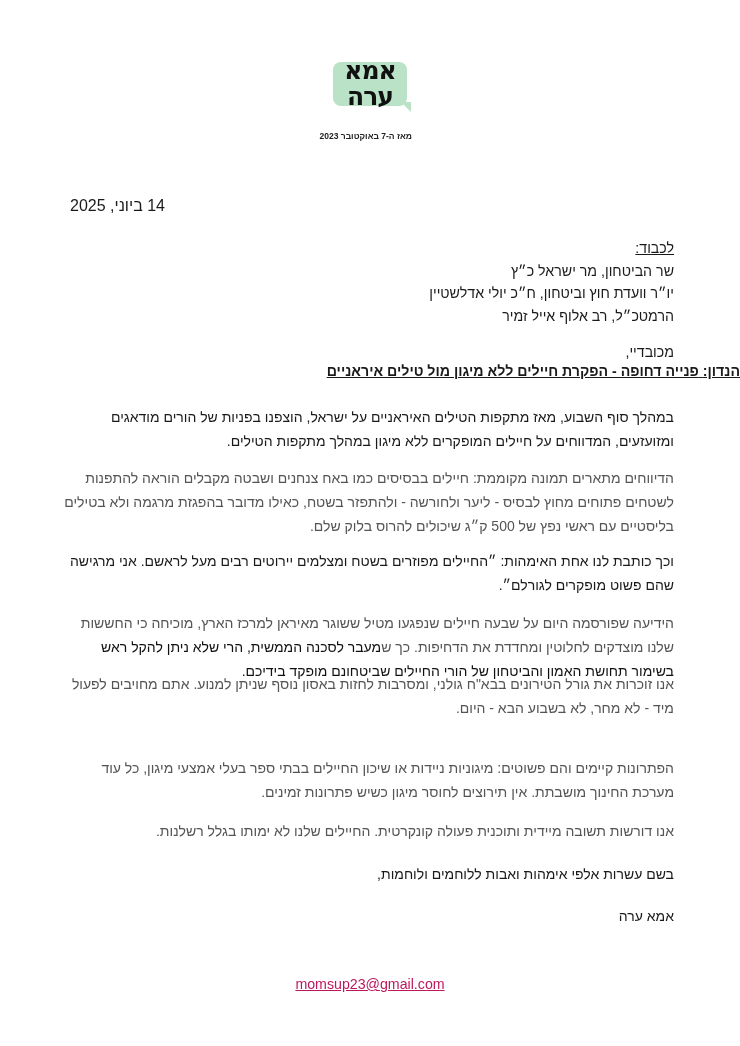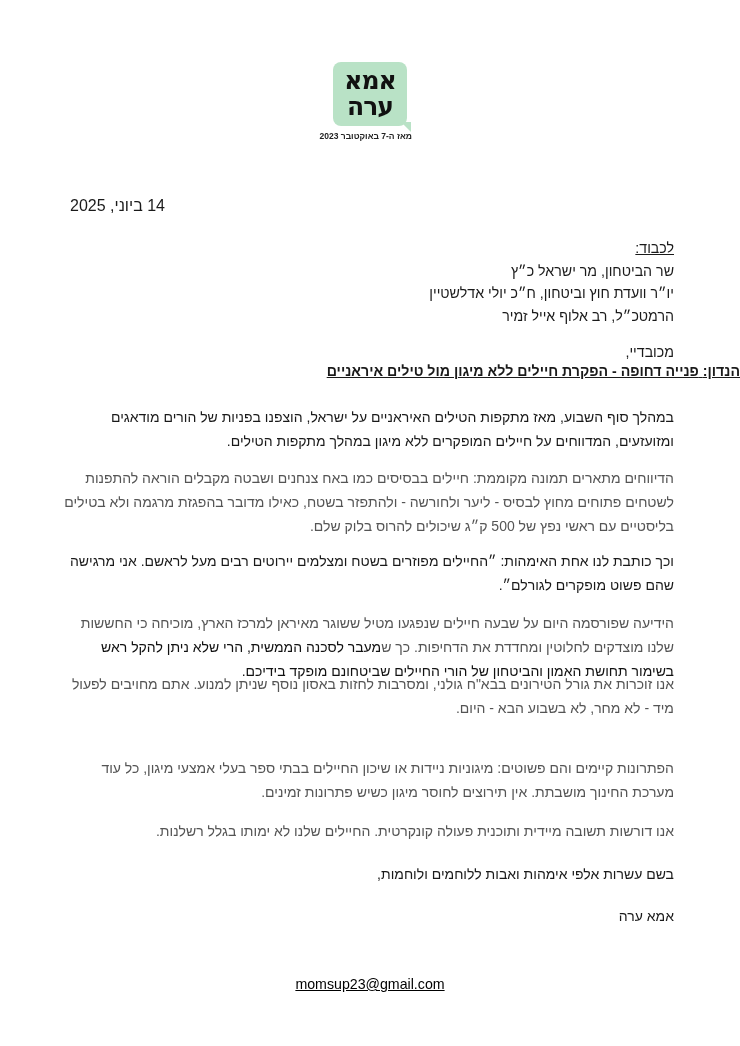--- a/index.html
+++ b/index.html
@@ -2,21 +2,21 @@
 <html><head>
   <meta charset="utf-8">
   <style>
     html, body { margin: 0; padding: 0; background: #ffffff; }
     body {
       width: 740px; height: 1046px; position: relative; overflow: hidden;
       font-family: "Liberation Sans", "DejaVu Sans", sans-serif;
       color: #1a1a1a;
     }
     .logo {
-      position: absolute; left: 333px; top: 62px; width: 74px; height: 64px;
+      position: absolute; left: 333px; top: 62px; width: 74px; height: 44px;
       background: #b9e2c6; border-radius: 8px;
       display: flex; flex-direction: column; align-items: center; justify-content: center;
     }
     .logo::after {
       content: ""; position: absolute; right: -4px; bottom: -6px;
       width: 0; height: 0;
       border-left: 10px solid transparent;
       border-top: 10px solid #b9e2c6;
     }
     .logo-line {
@@ -43,21 +43,21 @@
       position: absolute; top: 363px; left: 0; right: 0; direction: rtl;
       font-weight: bold; font-size: 14.2px; text-decoration: underline;
     }
     .para { position: absolute; right: 66px; width: 612px; direction: rtl; text-align: right;
       font-size: 14px; line-height: 24px; }
     .gray { color: #555555; margin-left: 12px; }
     .dark { color: #1a1a1a; }
     .strong { color: #111; font-weight: 500; }
     .email {
       position: absolute; left: 0; right: 0; top: 976px; text-align: center;
-      font-size: 14.2px; color: #000000; text-decoration: underline;
+      font-size: 14.2px; color: #be185d; text-decoration: underline;
     }
   </style>
 </head>
 <body>
 
 <div class="logo">
   <div class="logo-line">אמא</div>
   <div class="logo-line">ערה</div>
 </div>
 <div class="logo-tag">מאז ה-7 באוקטובר 2023</div>

